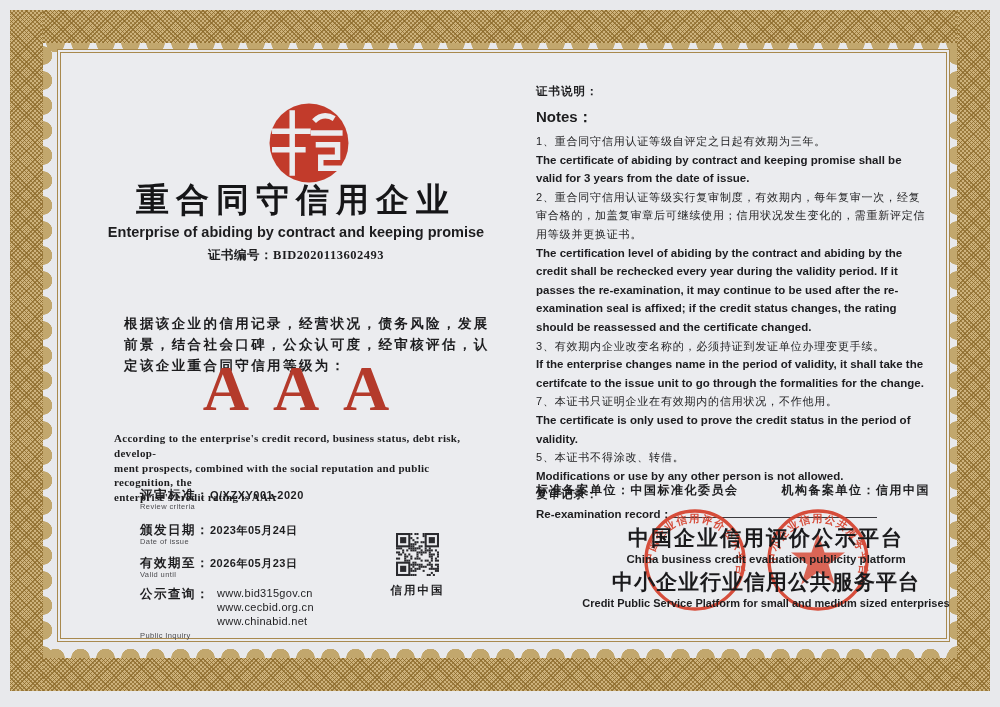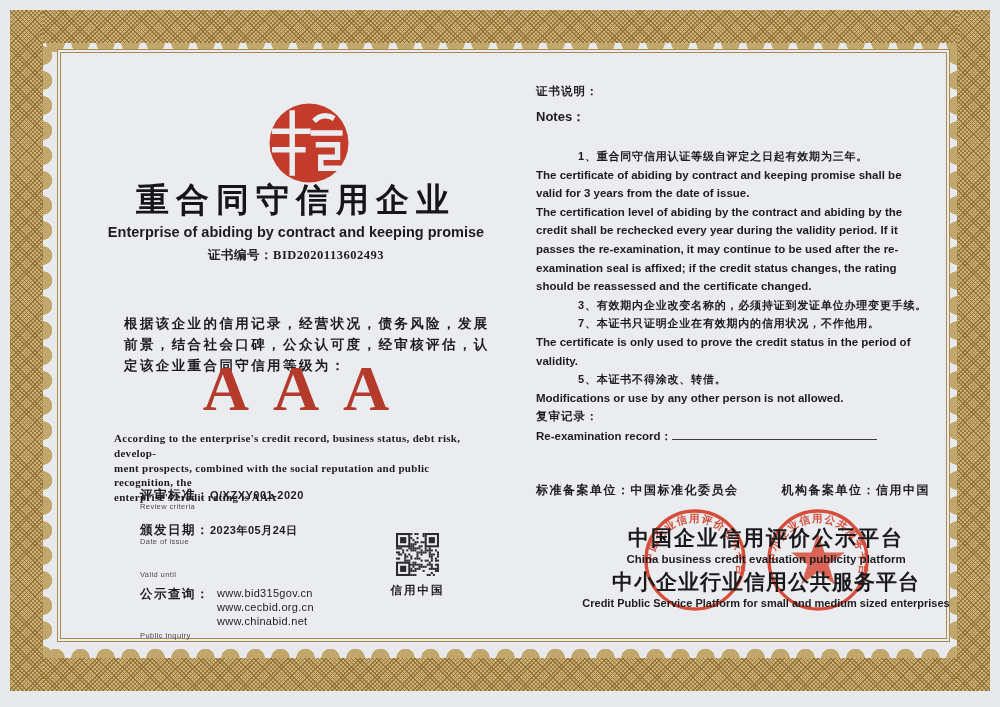--- a/index.html
+++ b/index.html
@@ -55,22 +55,22 @@
   .r-valid{left:140px;top:553px;}  .c-valid{left:140px;top:570px;}
   .r-inq{left:140px;top:586px;}
   .url{left:205px;font-size:11px;font-weight:400;letter-spacing:.3px;margin-left:12px;}
   .u0{top:587px}.u1{top:601px}.u2{top:615px}
   .c-inq{left:140px;top:631px;}
   .qr{left:396px;top:533px;width:43px;height:43px;}
   .eqr{left:370px;top:583px;width:95px;text-align:center;font-size:11.5px;font-weight:700;letter-spacing:2px;}
   
   .notes{left:536px;top:84px;width:394px;}
   .nh-cn{font-size:11.5px;font-weight:700;letter-spacing:1px;margin-bottom:9px;}
-  .nh-en{font-size:13px;font-weight:700;margin-bottom:21px;}
-  .n-cn{font-size:11px;font-weight:700;letter-spacing:.8px;line-height:18.6px;margin-left:42px;}
+  .nh-en{font-size:15px;font-weight:700;margin-bottom:5px;}
+  .n-cn{font-size:11px;font-weight:400;letter-spacing:.8px;line-height:18.6px;}
   .n-en{font-size:11.5px;font-weight:600;line-height:18.6px;color:#1c1c1f;}
   .reexam-cn{font-size:11.5px;font-weight:700;letter-spacing:1px;line-height:19px;}
   .reexam-en{font-size:11.5px;font-weight:700;line-height:20px;}
   .uline{display:inline-block;width:205px;border-bottom:1px solid #3a3a3e;height:11px;}
   .filing{left:536px;top:482px;width:394px;display:flex;justify-content:space-between;
           font-size:12px;font-weight:700;letter-spacing:1.5px;}
   .stamps{left:572px;top:501px;width:306px;height:122px;z-index:1;opacity:.92;}
   .platform{left:556px;top:524px;width:420px;text-align:center;z-index:2;}
   .p1cn,.p2cn{font-size:21px;font-weight:700;letter-spacing:2px;color:#1a1a1c;}
   .p1en{font-size:11.5px;font-weight:700;margin-top:1px;}
@@ -121,20 +121,23 @@
   <div class="abs r-review">
     <span class="frow-label">评审标准：</span><span class="frow-value">Q/XZXY001-2020</span>
   </div>
   <div class="abs fcap c-review">Review criteria</div>
 
   <div class="abs r-issue">
     <span class="frow-label">颁发日期：</span><span class="frow-value">2023年05月24日</span>
   </div>
   <div class="abs fcap c-issue">Date of issue</div>
 
+  <div class="abs r-valid">
+    <span class="frow-label">有效期至：</span><span class="frow-value">2026年05月23日</span>
+  </div>
   <div class="abs fcap c-valid">Valid until</div>
 
   <div class="abs r-inq frow-label">公示查询：</div>
   <div class="abs url u0">www.bid315gov.cn</div>
   <div class="abs url u1">www.cecbid.org.cn</div>
   <div class="abs url u2">www.chinabid.net</div>
   <div class="abs fcap c-inq">Public Inquiry</div>
 
   <svg class="abs qr" viewBox="0 0 42 42">
     <rect x="0" y="0" width="42" height="42" fill="#ebecef"></rect>
@@ -280,22 +283,24 @@
       </g>
   </svg>
   <div class="abs eqr">信用中国</div>
 
   <div class="abs notes">
     <div class="nh-cn">证书说明：</div>
     <div class="nh-en">Notes：</div>
     <div id="notes-list">
         <div class="n-cn">1、重合同守信用认证等级自评定之日起有效期为三年。</div>
         <div class="n-en">The certificate of abiding by contract and keeping promise shall be valid for 3 years from the date of issue.</div>
+        <div class="n-cn">2、重合同守信用认证等级实行复审制度，有效期内，每年复审一次，经复审合格的，加盖复审章后可继续使用；信用状况发生变化的，需重新评定信用等级并更换证书。</div>
         <div class="n-en">The certification level of abiding by the contract and abiding by the credit shall be rechecked every year during the validity period. If it passes the re-examination, it may continue to be used after the re-examination seal is affixed; if the credit status changes, the rating should be reassessed and the certificate changed.</div>
         <div class="n-cn">3、有效期内企业改变名称的，必须持证到发证单位办理变更手续。</div>
+        <div class="n-en">If the enterprise changes name in the period of validity, it shall take the certifcate to the issue unit to go through the formalities for the change.</div>
         <div class="n-cn">7、本证书只证明企业在有效期内的信用状况，不作他用。</div>
         <div class="n-en">The certificate is only used to prove the credit status in the period of validity.</div>
         <div class="n-cn">5、本证书不得涂改、转借。</div>
         <div class="n-en">Modifications or use by any other person is not allowed.</div>
       </div>
     <div class="reexam-cn">复审记录：</div>
     <div class="reexam-en">
       <span>Re-examination record：</span><span class="uline"></span>
     </div>
   </div>

